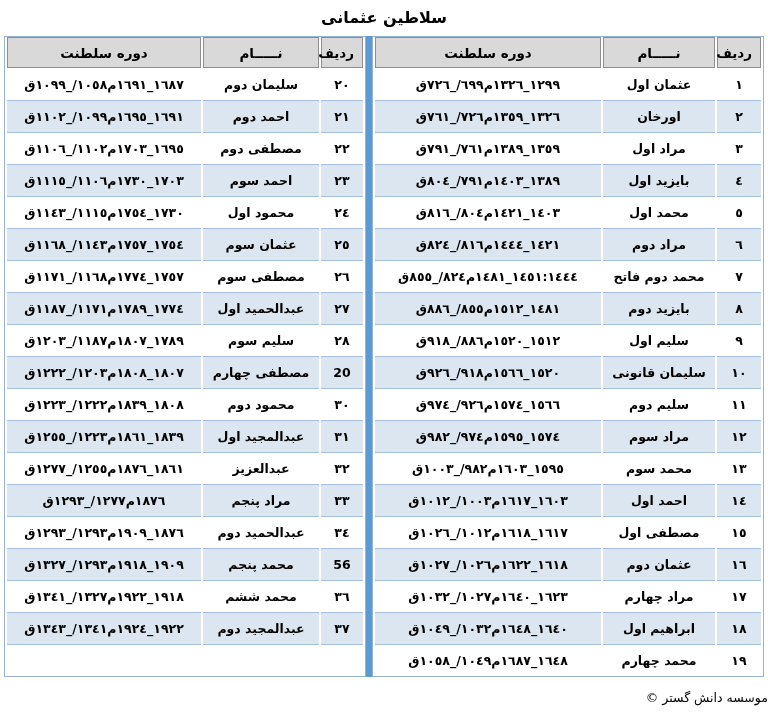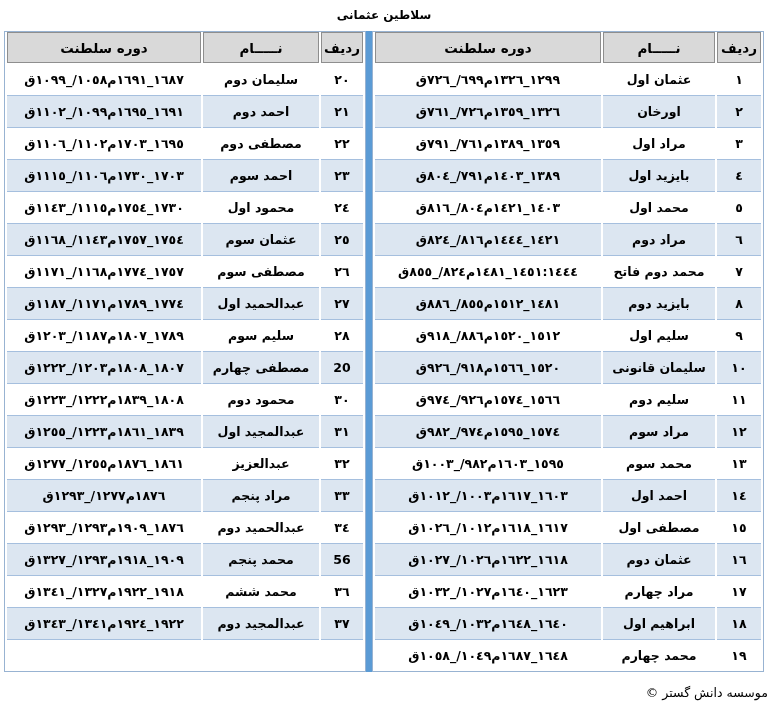--- a/index.html
+++ b/index.html
@@ -10,39 +10,39 @@
     --frame:#98B3D2;
     --header-border:#8E8E8E;
     --ink:#000000;
   }
   html,body{margin:0;padding:0;}
   body{
     width:768px;height:721px;background:#ffffff;overflow:hidden;
     font-family:"DejaVu Sans",sans-serif;color:var(--ink);
   }
   .page-title{
-    text-align:center;font-weight:bold;font-size:12px;padding-top:8px;direction:rtl;
+    text-align:center;font-weight:bold;font-size:16px;padding-top:8px;direction:rtl;
   }
   .tables{display:flex;margin:9px 4px 0 4px;align-items:stretch;}
   .half{box-sizing:border-box;border:1px solid var(--frame);background:#fff;}
   .half.left{width:362px;}
   .half.right{width:392px;}
   .divider{width:6px;background:var(--divider);}
   table{
     width:100%;border-collapse:separate;border-spacing:2px 0;table-layout:fixed;
     direction:rtl;
   }
   col.c-index{width:44px;}
   col.c-name{width:112px;}
   .half.left col.c-index{width:42px;}
   .half.left col.c-name{width:116px;}
   th{
     background:var(--header-bg);
     border:1px solid var(--header-border);
-    font-size:13.5px;font-weight:bold;height:29px;padding:0 2px;
+    font-size:13.5px;font-weight:bold;height:29px;padding:0 8px;
   }
   td{
     height:31px;text-align:center;font-weight:bold;font-size:12.5px;
     padding:0 1px;border-top:1px solid var(--rule);
     overflow:hidden;white-space:nowrap;
   }
   tbody tr:first-child td{border-top:1px solid transparent;}
   tbody tr:nth-child(even) td{background:var(--alt-bg);}
   .footer{
     margin-top:13px;text-align:right;font-size:12.5px;direction:ltr;

